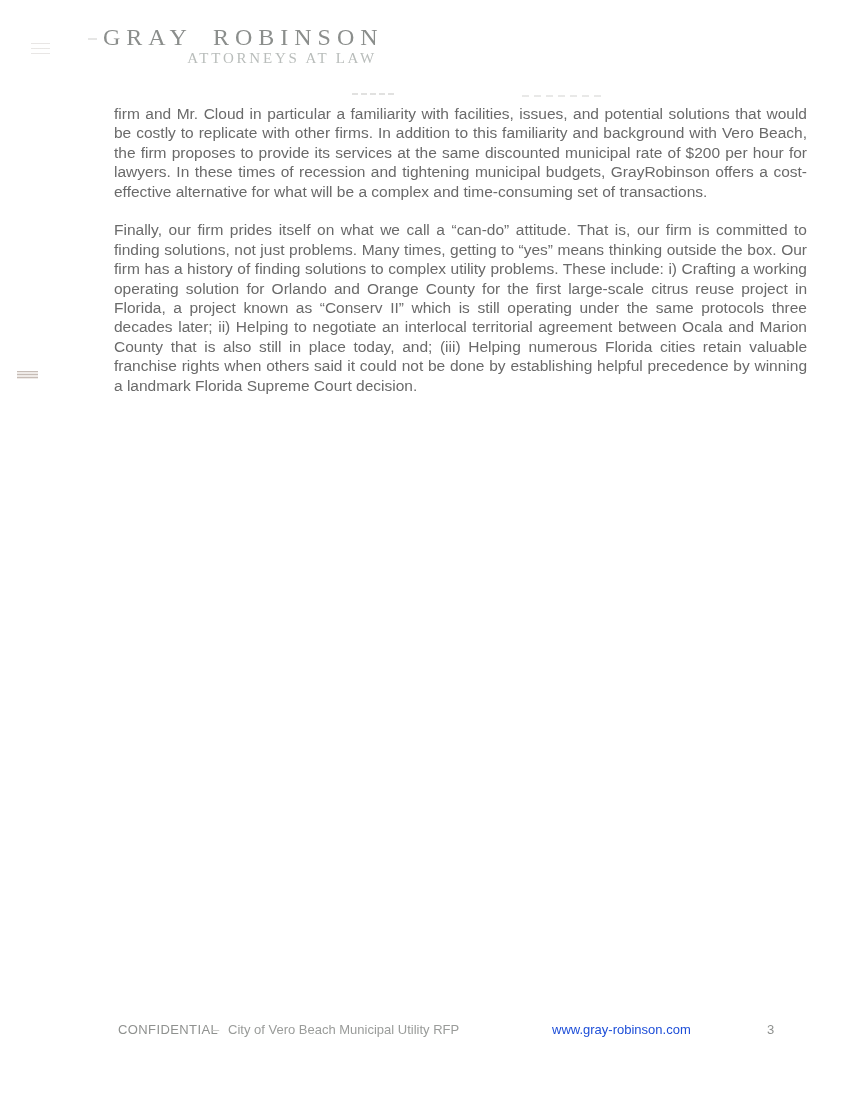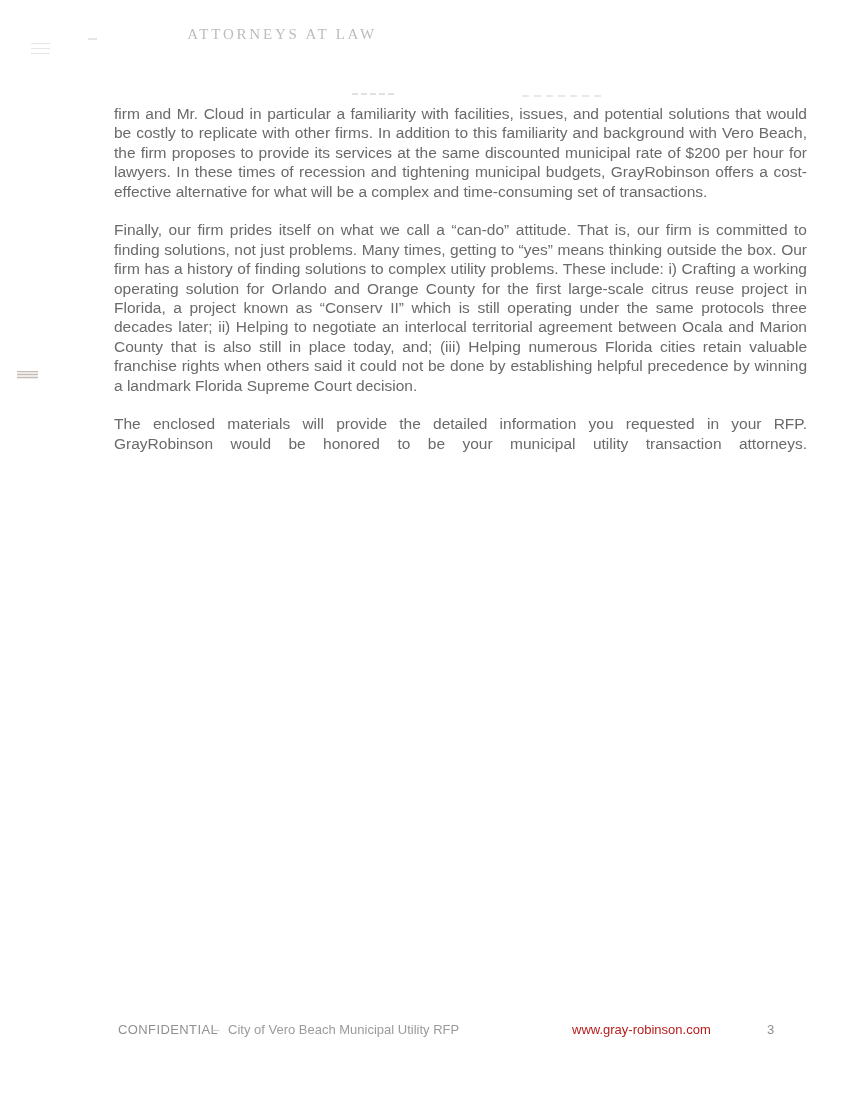--- a/index.html
+++ b/index.html
@@ -40,21 +40,21 @@
   .letter-body p.justify-last { text-align-last:justify; }
 
   
   .page-footer {
     position:absolute; left:0; top:1022px; width:776px; height:18px;
     font-size:13px; line-height:15px;
   }
   .footer-confidential { position:absolute; left:118px; color:#8f918f; letter-spacing:0.4px; }
   .footer-separator   { position:absolute; left:212px; color:#c4c4c2; }
   .footer-doc-title   { position:absolute; left:228px; color:#9a9c9a; }
-  .footer-website     { position:absolute; left:572px; color:#b91c1c; }
+  .footer-website     { position:absolute; left:552px; color:#1d4ed8; }
   .footer-page-number { position:absolute; left:767px; color:#8f918f; }
 
   
   .artifact { position:absolute; pointer-events:none; }
   .artifact-smudge-logo {
     left:31px; top:43px; width:19px; height:13px;
     background:repeating-linear-gradient(180deg, #d6d2cf 0 1px, transparent 1px 5px);
     opacity:.55;
   }
   .artifact-dash-logo { left:88px; top:38px; width:9px; height:2px; background:#dcdcda; opacity:.7; }
@@ -73,33 +73,33 @@
     background:repeating-linear-gradient(180deg, #b3a69e 0 1px, #e9e3df 1px 3px);
     opacity:.75;
   }
 </style>
 </head>
 <body>
 
 <div class="page">
 
   <div class="brand">
+    <div class="brand-name">GRAY ROBINSON</div>
     <div class="brand-tagline">ATTORNEYS AT LAW</div>
   </div>
 
   <div class="artifact artifact-smudge-logo"></div>
   <div class="artifact artifact-dash-logo"></div>
   <div class="artifact artifact-dash-top-1"></div>
   <div class="artifact artifact-dash-top-2"></div>
   <div class="artifact artifact-edge-mark"></div>
 
   <div class="letter-body">
     <p>firm and Mr. Cloud in particular a familiarity with facilities, issues, and potential solutions that would be costly to replicate with other firms. In addition to this familiarity and background with Vero Beach, the firm proposes to provide its services at the same discounted municipal rate of $200 per hour for lawyers. In these times of recession and tightening municipal budgets, GrayRobinson offers a cost-effective alternative for what will be a complex and time-consuming set of transactions.</p>
     <p>Finally, our firm prides itself on what we call a “can-do” attitude. That is, our firm is committed to finding solutions, not just problems. Many times, getting to “yes” means thinking outside the box. Our firm has a history of finding solutions to complex utility problems. These include: i) Crafting a working operating solution for Orlando and Orange County for the first large-scale citrus reuse project in Florida, a project known as “Conserv II” which is still operating under the same protocols three decades later; ii) Helping to negotiate an interlocal territorial agreement between Ocala and Marion County that is also still in place today, and; (iii) Helping numerous Florida cities retain valuable franchise rights when others said it could not be done by establishing helpful precedence by winning a landmark Florida Supreme Court decision.</p>
-    <p class="justify-last">The enclosed materials will provide the detailed information you requested in your RFP. GrayRobinson would be honored to be your municipal utility transaction attorneys.</p>
   </div>
 
   <div class="page-footer">
     <span class="footer-confidential">CONFIDENTIAL</span>
     <span class="footer-separator">–</span>
     <span class="footer-doc-title">City of Vero Beach Municipal Utility RFP</span>
     <span class="footer-website">www.gray-robinson.com</span>
     <span class="footer-page-number">3</span>
   </div>
 

